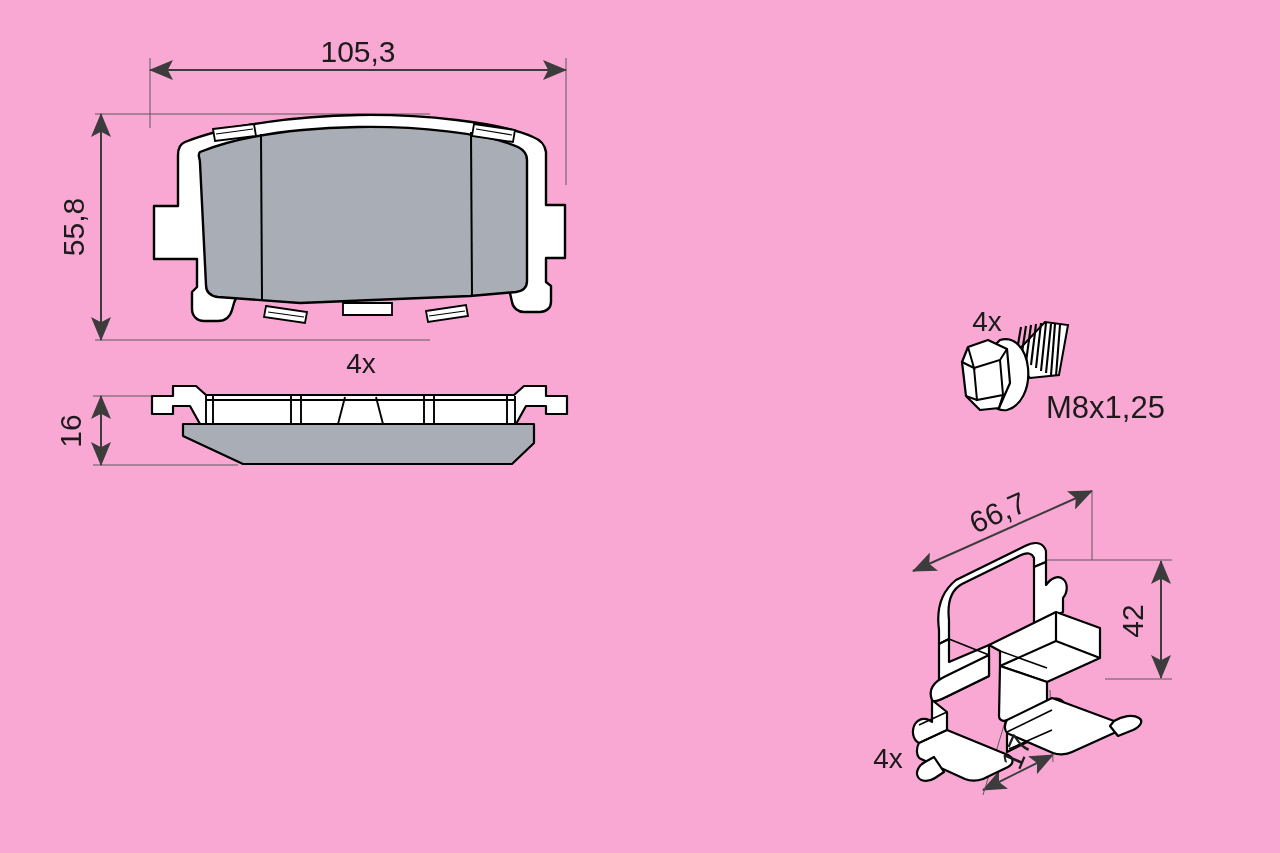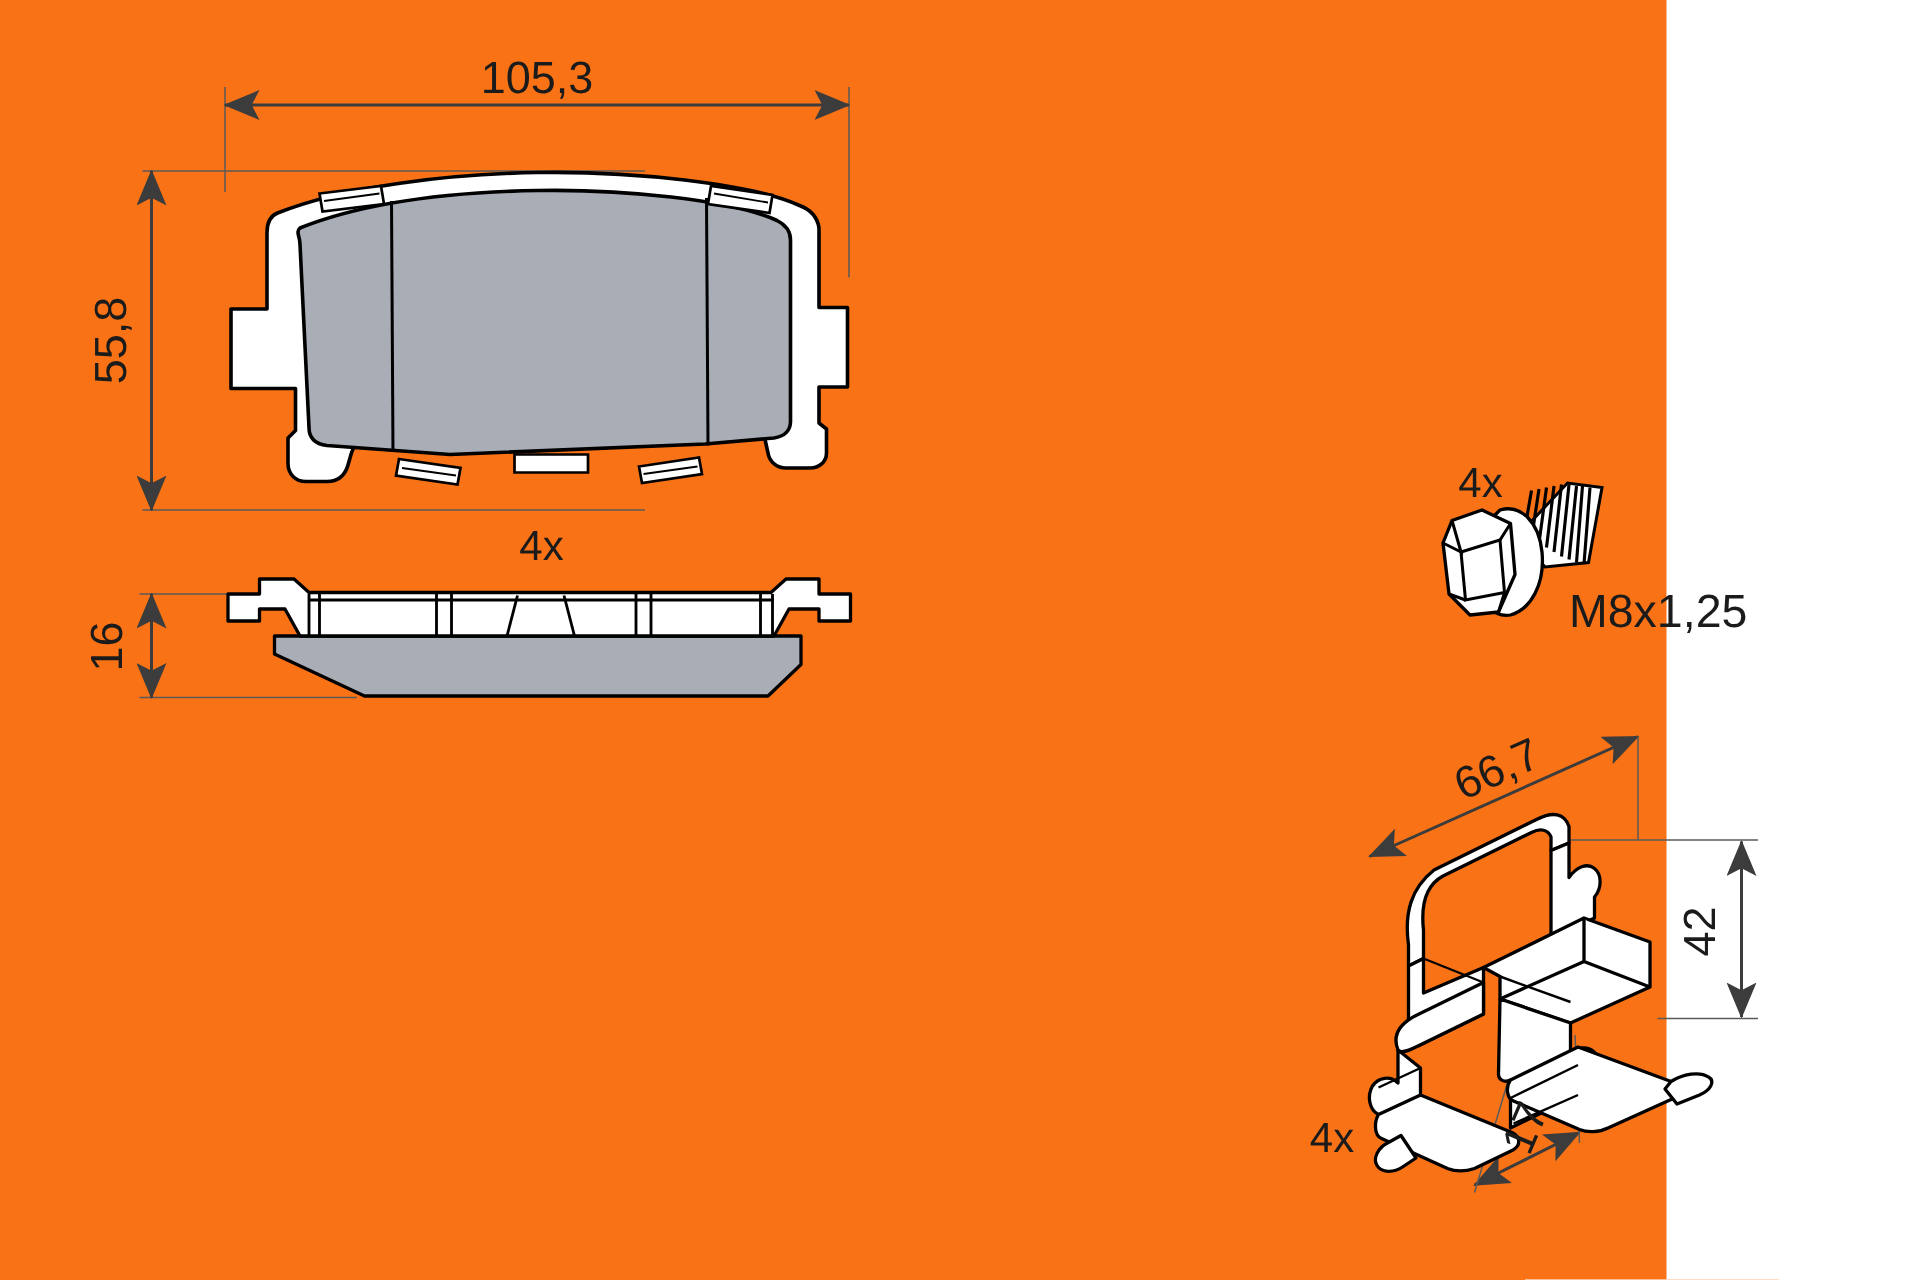--- a/index.html
+++ b/index.html
@@ -9,23 +9,23 @@
     background: #ffffff;
   }
   body {
     width: 1280px;
     height: 853px;
     font-family: "Liberation Sans", sans-serif;
     overflow: hidden;
   }
   #drawing-root {
     position: relative;
-    width: 1111px;
+    width: 1280px;
     height: 853px;
-    background: #f97316;
+    background: #f9a8d4;
   }
   svg.sheet {
     position: absolute;
     left: 0;
     top: 0;
     width: 1280px;
     height: 853px;
     display: block;
   }
   .dim-text {

